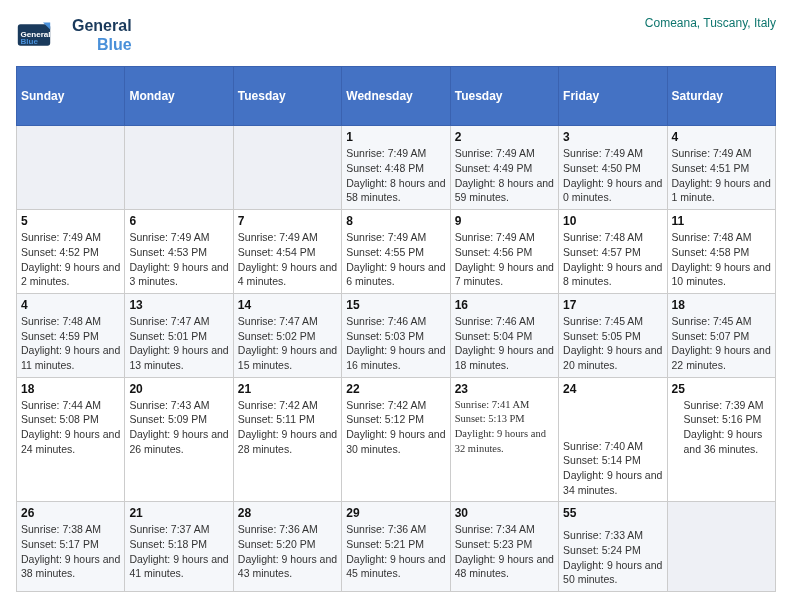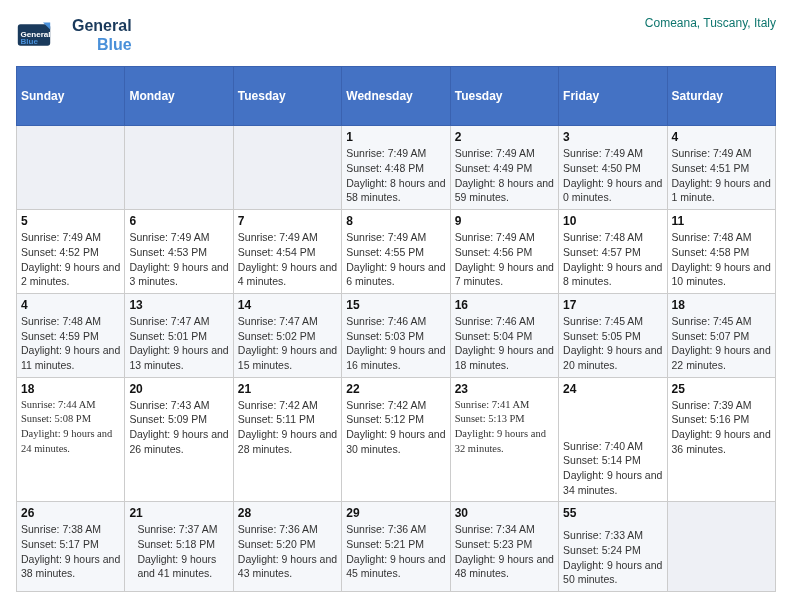--- a/index.html
+++ b/index.html
@@ -228,21 +228,21 @@
         <td>
           <div class="day-num">18</div>
           <div class="day-info" style="white-space: pre-line;">Sunrise: 7:45 AM
 Sunset: 5:07 PM
 Daylight: 9 hours and 22 minutes.</div>
         </td>
       </tr>
       <tr>
         <td>
           <div class="day-num">18</div>
-          <div class="day-info" style="white-space: pre-line; font-family: Liberation Serif, serif;">Sunrise: 7:44 AM
+          <div class="day-info" style="white-space: pre-line;">Sunrise: 7:44 AM
 Sunset: 5:08 PM
 Daylight: 9 hours and 24 minutes.</div>
         </td>
         <td>
           <div class="day-num">20</div>
           <div class="day-info" style="white-space: pre-line;">Sunrise: 7:43 AM
 Sunset: 5:09 PM
 Daylight: 9 hours and 26 minutes.</div>
         </td>
         <td>
@@ -264,35 +264,35 @@
 Daylight: 9 hours and 32 minutes.</div>
         </td>
         <td>
           <div class="day-num">24</div>
           <div class="day-info" style="white-space: pre-line; margin-top: 43px;">Sunrise: 7:40 AM
 Sunset: 5:14 PM
 Daylight: 9 hours and 34 minutes.</div>
         </td>
         <td>
           <div class="day-num">25</div>
-          <div class="day-info" style="white-space: pre-line;">Sunrise: 7:39 AM
+          <div class="day-info" style="white-space: pre-line; margin-left: 12px;">Sunrise: 7:39 AM
 Sunset: 5:16 PM
 Daylight: 9 hours and 36 minutes.</div>
         </td>
       </tr>
       <tr>
         <td>
           <div class="day-num">26</div>
           <div class="day-info" style="white-space: pre-line;">Sunrise: 7:38 AM
 Sunset: 5:17 PM
 Daylight: 9 hours and 38 minutes.</div>
         </td>
         <td>
           <div class="day-num">21</div>
-          <div class="day-info" style="white-space: pre-line; margin-left: 8px;">Sunrise: 7:37 AM
+          <div class="day-info" style="white-space: pre-line;">Sunrise: 7:37 AM
 Sunset: 5:18 PM
 Daylight: 9 hours and 41 minutes.</div>
         </td>
         <td>
           <div class="day-num">28</div>
           <div class="day-info" style="white-space: pre-line;">Sunrise: 7:36 AM
 Sunset: 5:20 PM
 Daylight: 9 hours and 43 minutes.</div>
         </td>
         <td>

